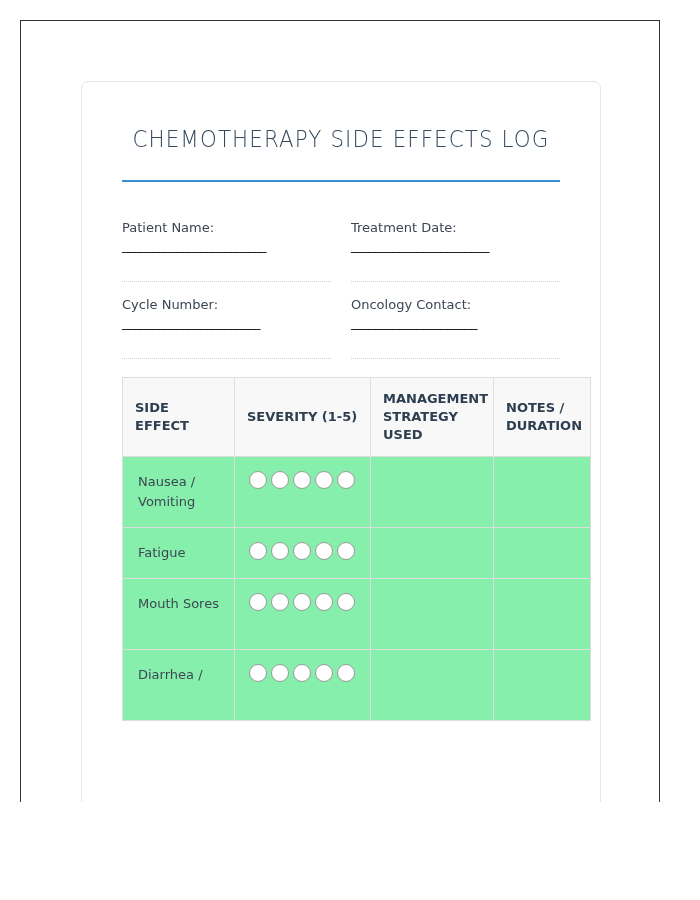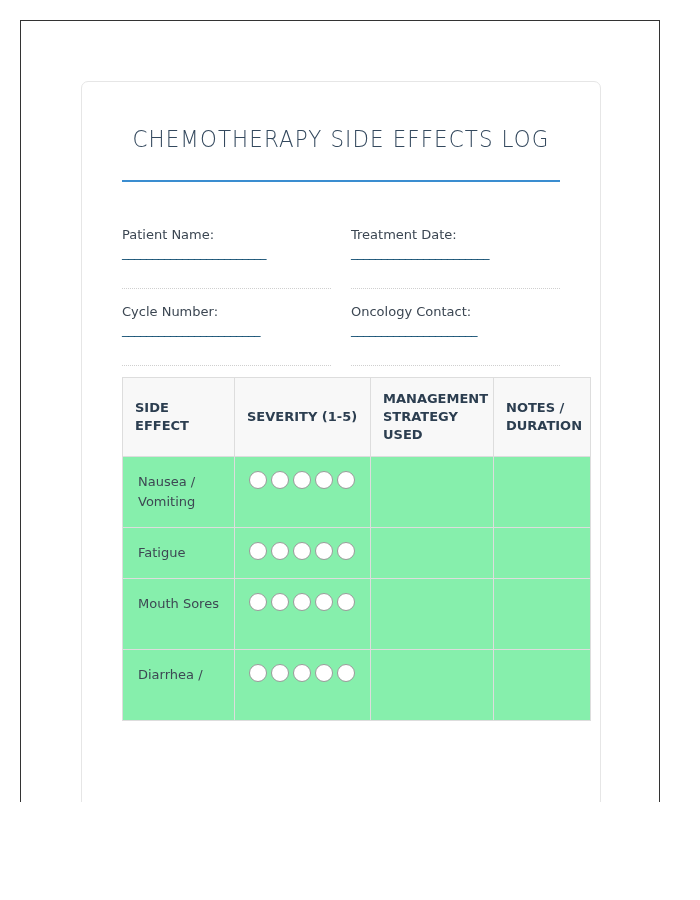--- a/index.html
+++ b/index.html
@@ -62,36 +62,35 @@
       width: 438px;
       height: 2px;
       background: #3a8dd0;
     }
     .field {
       position: absolute;
       width: 209px;
       height: 62px;
       border-bottom: 1px dotted #cfcfcf;
       box-sizing: border-box;
-      margin-top: 7px;
     }
     .field-label {
       position: absolute;
       left: 0;
       top: 0;
       font-size: 13px;
       color: #3b4652;
       white-space: nowrap;
     }
     .field-blank {
       position: absolute;
       left: 0;
       top: 18px;
       font-size: 13px;
-      color: #0c4a6e;
+      color: #000000;
       white-space: nowrap;
       letter-spacing: -0.5px;
     }
     .log-table {
       position: absolute;
       left: 40px;
       top: 295px;
       border-collapse: collapse;
       table-layout: fixed;
       width: 468px;

